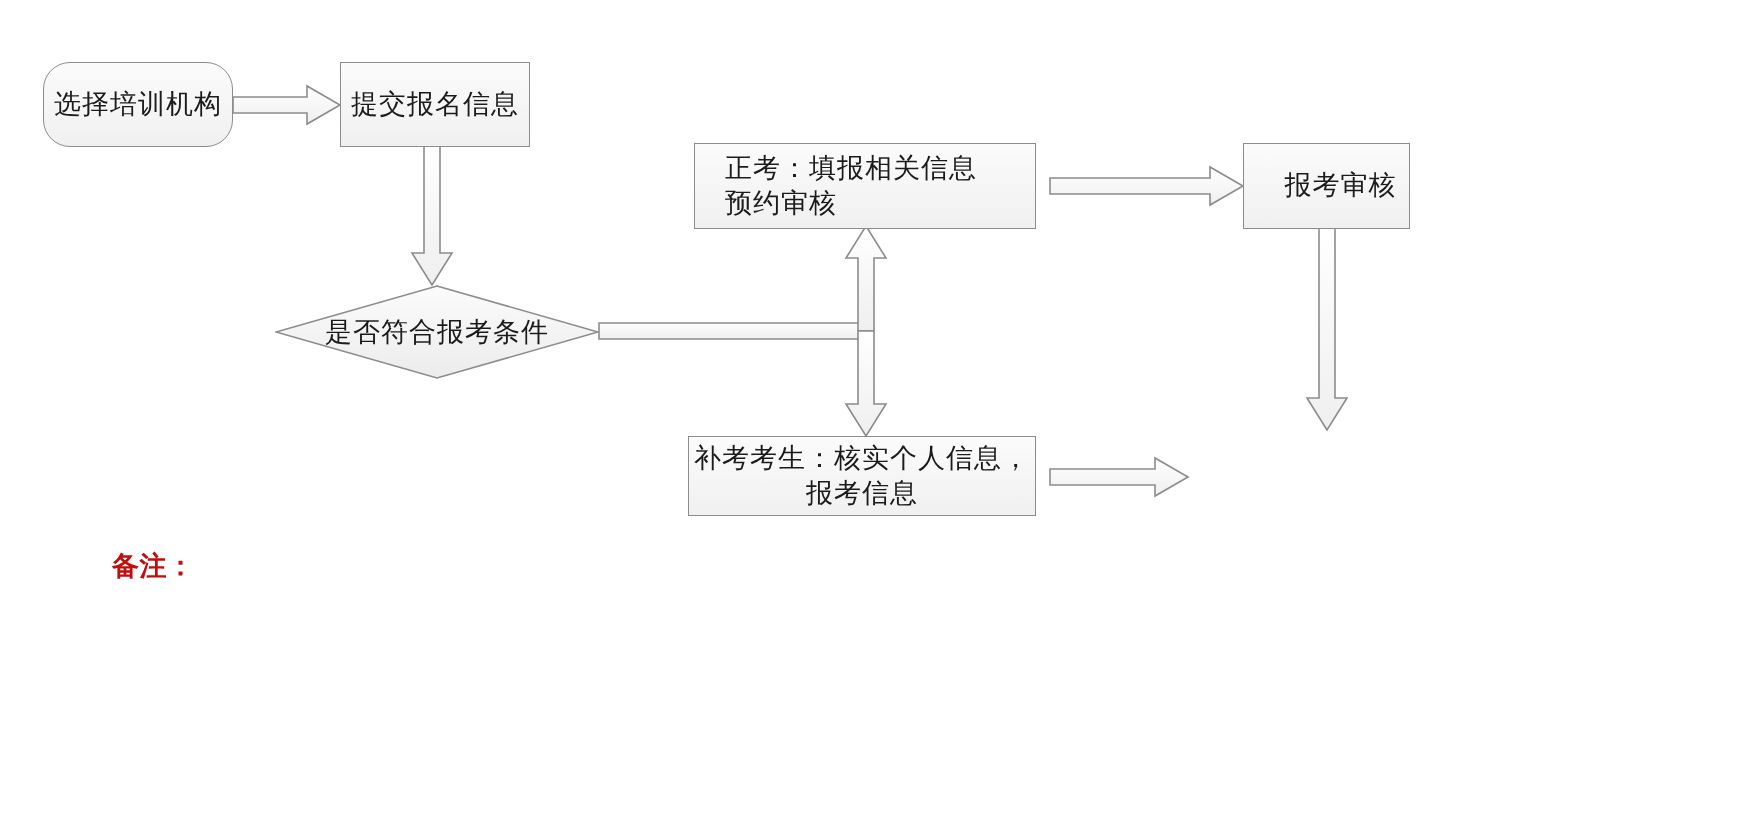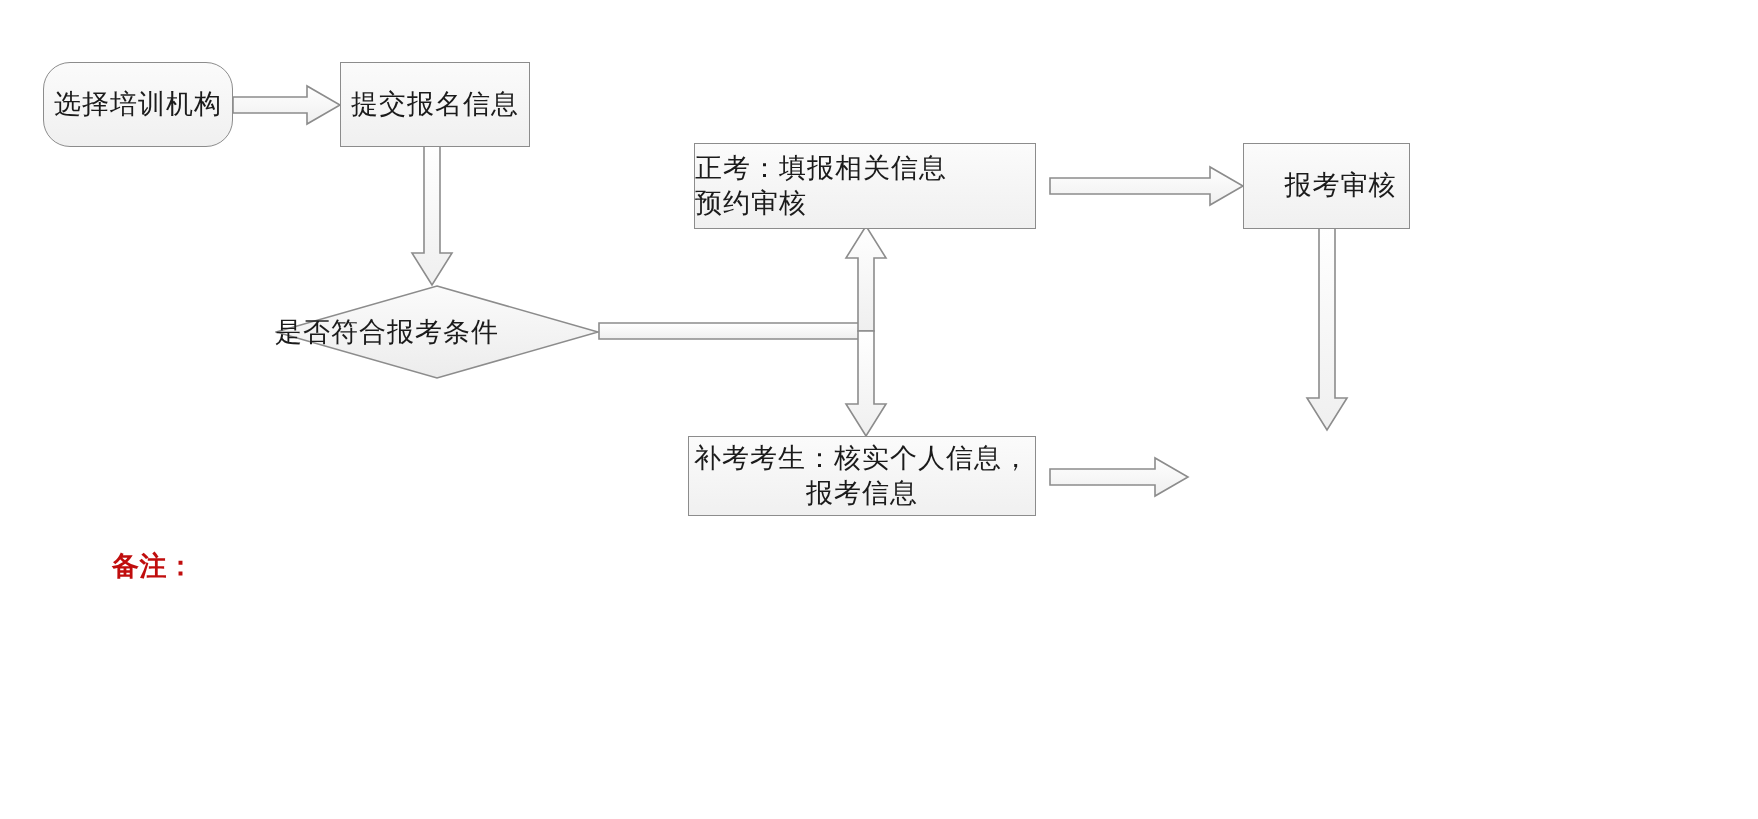--- a/index.html
+++ b/index.html
@@ -38,26 +38,27 @@
     color: #1b1b1b;
     font-size: 27px;
     line-height: 1.30;
     letter-spacing: 1px;
     white-space: pre-line;
     font-family: "Liberation Serif", "DejaVu Serif", serif;
   }
   .node-2line {
     text-align: left;
     justify-content: flex-start;
+    padding-left: 30px;
   }
   .decision {
     position: absolute;
     display: flex;
     align-items: center;
-    justify-content: flex-start;
+    justify-content: center;
   }
   .decision .dlabel {
     position: relative;
     z-index: 2;
     font-size: 27px;
     letter-spacing: 1px;
     color: #1b1b1b;
     font-family: "Liberation Serif", "DejaVu Serif", serif;
   }
   .decision svg {

